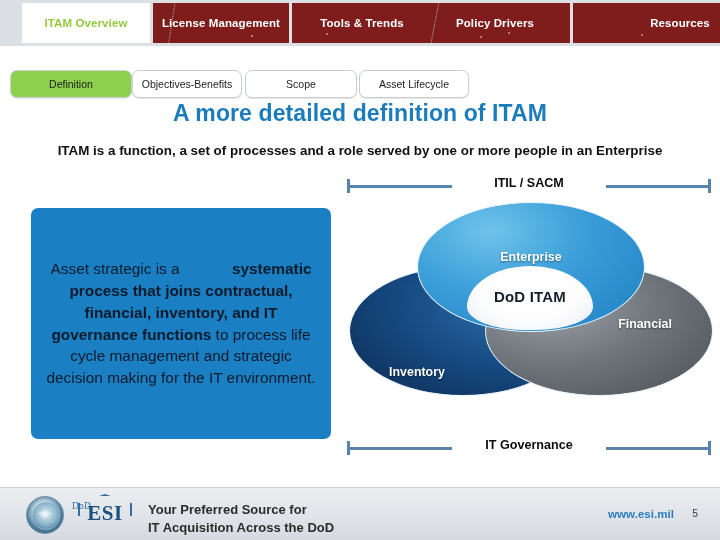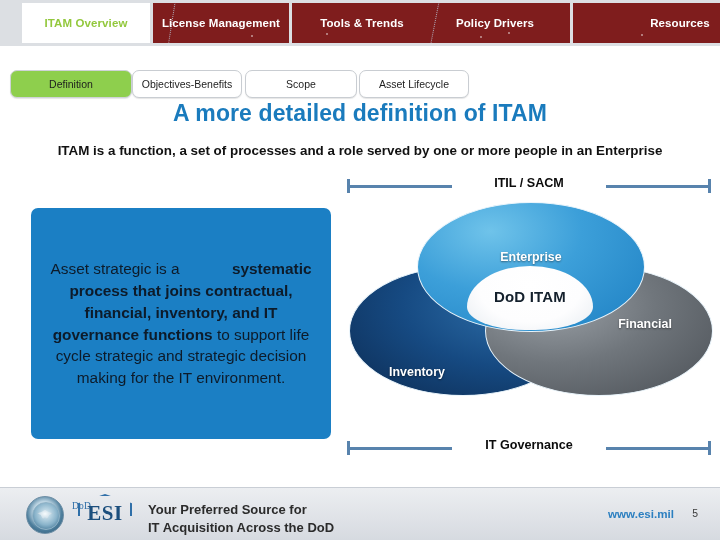--- a/index.html
+++ b/index.html
@@ -224,21 +224,21 @@
     <div class="subtab" style="left:245px;width:110px;">
       <span>Scope</span>
     </div>
   </div>
 
   <div class="slide-title">A more detailed definition of ITAM</div>
   <div class="slide-sub">ITAM is a function, a set of processes and a role served by one or more people in an Enterprise</div>
 
   <div class="bluebox">
     <p>
-      <span>Asset strategic is a </span><b>systematic process that joins contractual, financial, inventory, and IT governance functions</b><span> to support life cycle strategic and strategic decision making for the IT environment.</span>
+      <span>Asset strategic is a </span><b>systematic process that joins contractual, financial, inventory, and IT governance functions</b><span> to process life cycle management and strategic decision making for the IT environment.</span>
     </p>
   </div>
 
   <div class="venn-wrap">
 
     <div class="bracket" style="top:0;">
       <i class="cap" style="left:2px;"></i>
       <i class="arm" style="left:3px;width:104px;"></i>
       <span class="lbl">ITIL / SACM</span>
       <i class="arm" style="right:3px;width:104px;"></i>

